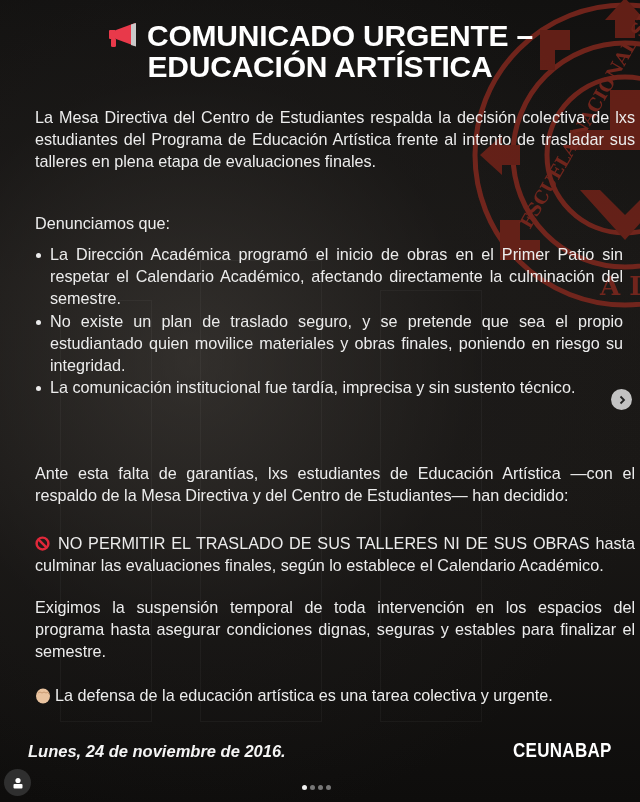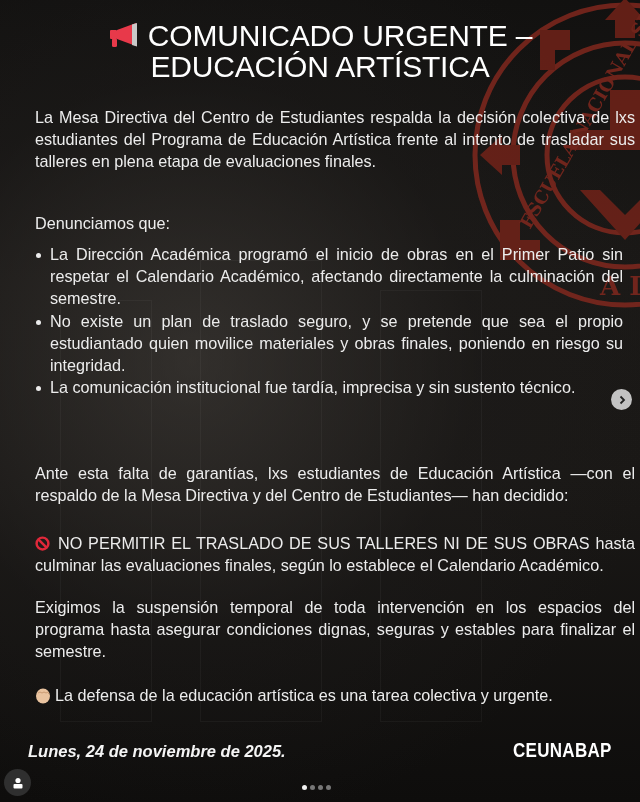--- a/index.html
+++ b/index.html
@@ -15,21 +15,21 @@
   }
   .bg-arch {
     position: absolute; border: 1px solid rgba(255,255,255,0.04);
   }
   .emblem {
     position: absolute; right: -150px; top: -10px; width: 330px; height: 330px;
     opacity: 0.75;
   }
   .title {
     position: absolute; left: 0; top: 20px; width: 640px; text-align: center;
-    font-weight: 400; font-size: 30px; line-height: 31px; letter-spacing: -0.2px; color: #fff;
+    font-weight: 700; font-size: 30px; line-height: 31px; letter-spacing: -0.2px; color: #fff;
   }
   .title .mega { display: inline-block; width: 34px; height: 26px; vertical-align: -2px; margin-right: 6px; }
   .p {
     position: absolute; left: 20px; width: 600px;
     font-size: 16.2px; line-height: 22.2px; text-align: justify; color: #ececec; margin-left: 15px;
   }
   .bullets { position: absolute; left: 20px; width: 600px; top: 240px; margin: 3px; padding: 0; list-style: none; }
   .bullets li {
     position: relative; padding-left: 27px; font-size: 16.2px; line-height: 22.2px;
     text-align: justify; color: #ececec;
@@ -123,21 +123,21 @@
 
   <div class="p" style="top:596px;">Exigimos la suspensión temporal de toda intervención en los espacios del programa hasta asegurar condiciones dignas, seguras y estables para finalizar el semestre.</div>
 
   <div class="p" style="top:684px;">
     <svg class="fist" viewBox="0 0 16 17">
       <ellipse cx="8" cy="9" rx="7" ry="7.5" fill="#e9c39f"></ellipse>
       <path d="M3 6 Q5 4 7 6 Q9 4 11 6 Q13 4 14 7" stroke="#c99a72" stroke-width="1" fill="none"></path>
     </svg><span>La defensa de la educación artística es una tarea colectiva y urgente.</span>
   </div>
 
-  <div class="date">Lunes, 24 de noviembre de 2025.</div>
+  <div class="date">Lunes, 24 de noviembre de 2016.</div>
   <div class="brand">CEUNABAP</div>
 
   <div class="next-btn">
     <svg width="10" height="10" viewBox="0 0 10 10">
       <polyline points="3.5,1.5 7,5 3.5,8.5" fill="none" stroke="#222" stroke-width="1.8"></polyline>
     </svg>
   </div>
 
   <div class="profile-btn">
     <svg width="12" height="12" viewBox="0 0 12 12">

